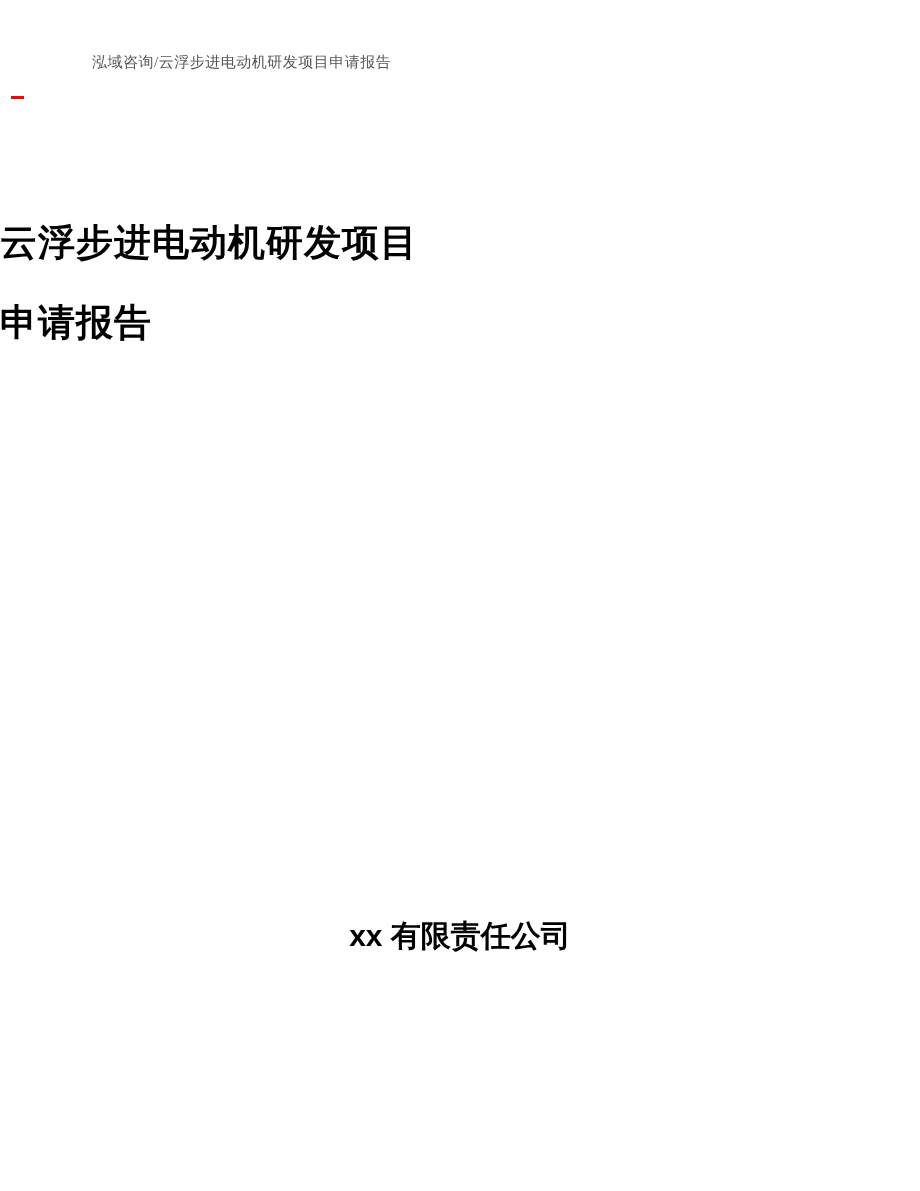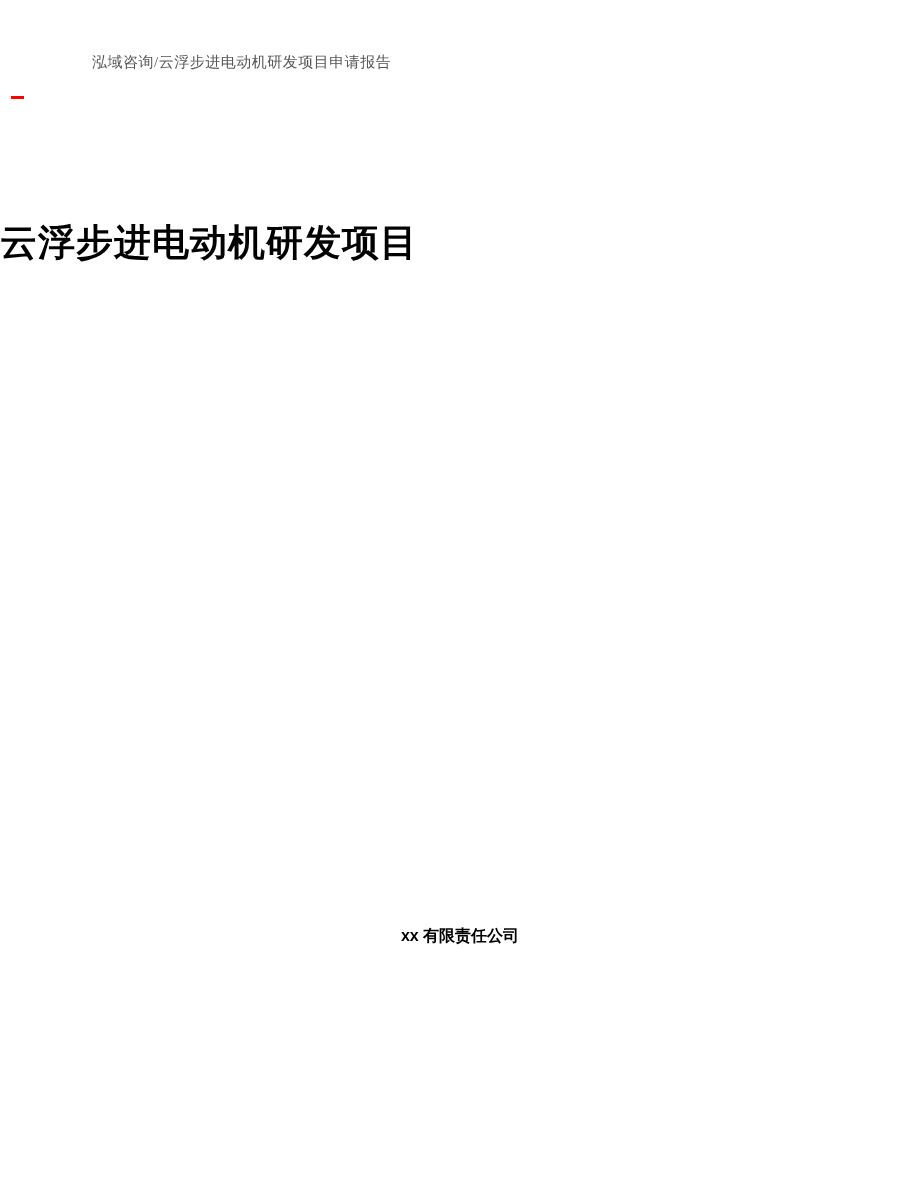--- a/index.html
+++ b/index.html
@@ -51,35 +51,36 @@
     letter-spacing: 1px;
   }
   .company-line {
     position: absolute;
     left: 0;
     top: 921px;
     width: 920px;
     text-align: center;
     font-family: "Liberation Sans", "DejaVu Sans", sans-serif;
     font-weight: bold;
-    font-size: 16px;
+    font-size: 30px;
     line-height: 30px;
     color: var(--footer_text, #000000);
   }
 </style>
 </head>
 <body>
 
 <div class="page">
 
   <div class="doc-header">
     <span class="header-text">泓域咨询/云浮步进电动机研发项目申请报告</span>
   </div>
 
   <div class="accent-mark"></div>
 
   <div class="doc-title">
     <div>云浮步进电动机研发项目</div>
+    <div>申请报告</div>
   </div>
 
   <div class="company-line">xx 有限责任公司</div>
 
 </div>
 
 </body></html>

